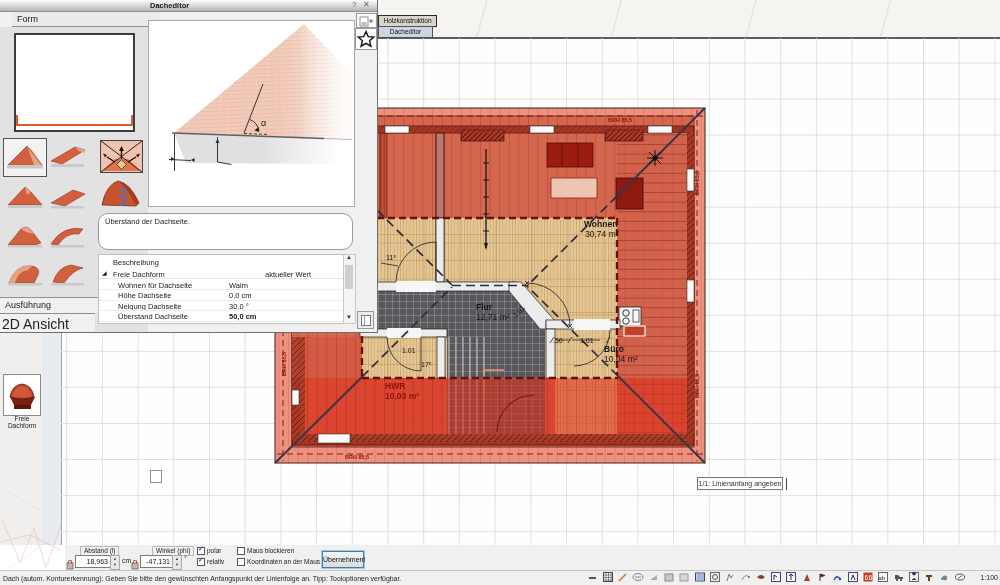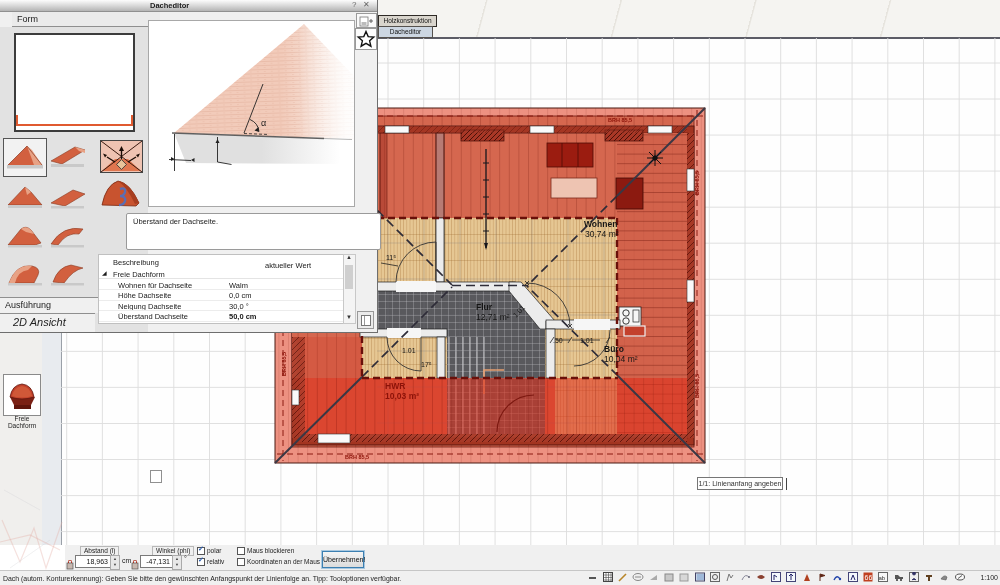--- a/index.html
+++ b/index.html
@@ -363,21 +363,21 @@
   <div class="abs" style="left:100px;top:177px;width:41px;height:31px;"><svg width="41" height="31" viewBox="0 0 41 31">
         <path d="M2,28 Q6,8 18,4 Q30,6 39,26 L36,29 Z" fill="#c8532f" stroke="#7a2a12" stroke-width="0.8"></path>
         <path d="M18,4 Q30,6 39,26 L35,27 Q27,10 18,4" fill="#a83e20"></path>
         <path d="M20,12 q6,-2 5,3 q-1,4 -5,4 q6,0 5,5 q-1,4 -6,4" fill="none" stroke="#5a6eb4" stroke-width="2.4"></path>
       </svg></div>
 
   <div class="abs" style="left:0;top:297px;width:115px;height:15px;background:#f0f0f0;border-top:1px solid #8f8f8f;">
     <span style="position:absolute;left:5px;top:2px;font-size:9px;color:#222;">Ausführung</span>
   </div>
   <div class="abs" style="left:0;top:313px;width:95px;height:18px;background:#f0f0f0;border-top:1px solid #8f8f8f;">
-    <span style="position:absolute;left:13px;top:2px;font-size:11px;color:#222;font-style:italic;">2D Ansicht</span>
+    <span style="position:absolute;left:2px;top:2px;font-size:14px;color:#222;">2D Ansicht</span>
   </div>
 
   <div class="abs" style="left:148px;top:20px;width:205px;height:185px;background:#fff;border:1px solid #a8a8a8;"><svg width="205" height="185" viewBox="0 0 205 185">
 <defs>
  <linearGradient id="fade" x1="0" y1="0" x2="1" y2="0">
    <stop offset="0.6" stop-color="#f2cbba"></stop>
             <stop offset="1" stop-color="#fcf6f2"></stop>
  </linearGradient>
  <linearGradient id="fade2" x1="0" y1="0" x2="1" y2="0">
    <stop offset="0" stop-color="rgba(255,255,255,0)"></stop>
@@ -408,27 +408,27 @@
   <line x1="114" y1="63" x2="95" y2="112"></line>
   <path d="M101,98.5 A15,15 0 0 1 110,110.5"></path>
 </g>
 <path d="M25.5,138 l-3.5,-2 v4 Z M42,139 l3.5,-2 v4 Z" fill="#222"></path>
 <path d="M68.5,118 l-2,4 h4 Z" fill="#222"></path>
 <path d="M110,111 l-0.5,-5 l-4,3.5 Z" fill="#222"></path>
 <line x1="95" y1="112.5" x2="120" y2="113.5" stroke="#222" stroke-width="0.8" stroke-dasharray="3 2"></line>
 <text x="112" y="105" font-size="9" font-family="Liberation Sans, sans-serif" fill="#222">α</text>
 </svg></div>
 
-  <div class="abs" style="left:98px;top:213px;width:253px;height:35px;background:#fff;border:1px solid #9a9a9a;border-radius:2px;margin-left:28px;">
+  <div class="abs" style="left:98px;top:213px;width:253px;height:35px;background:#fff;border:1px solid #9a9a9a;border-radius:10px;">
     <span style="position:absolute;left:6px;top:3px;font-size:7.5px;color:#222;">Überstand der Dachseite.</span>
   </div>
 
   <div class="abs" style="left:98px;top:254px;width:245px;height:68px;background:#fff;border:1px solid #c0c0c0;font-size:7.5px;color:#1a1a1a;">
     <span style="position:absolute;left:14px;top:3px;">Beschreibung</span>
-    <span style="position:absolute;left:130px;top:6px;padding-left:36px;">aktueller Wert</span>
+    <span style="position:absolute;left:130px;top:15px;padding-left:36px;">aktueller Wert</span>
     <span style="position:absolute;left:3px;top:14px;font-size:6px;">◢</span>
     <span style="position:absolute;left:14px;top:15px;">Freie Dachform</span>
     <span style="position:absolute;left:19px;top:25.5px;">Wohnen für Dachseite</span>
       <span style="position:absolute;left:130px;top:25.5px;">Walm</span>
     <span style="position:absolute;left:19px;top:36px;">Höhe Dachseite</span>
       <span style="position:absolute;left:130px;top:36px;">0,0 cm</span>
     <span style="position:absolute;left:19px;top:46.5px;">Neigung Dachseite</span>
       <span style="position:absolute;left:130px;top:46.5px;">30,0 °</span>
     <span style="position:absolute;left:19px;top:57px;">Überstand Dachseite</span>
       <span style="position:absolute;left:130px;top:57px;font-weight:bold;">50,0 cm</span>

